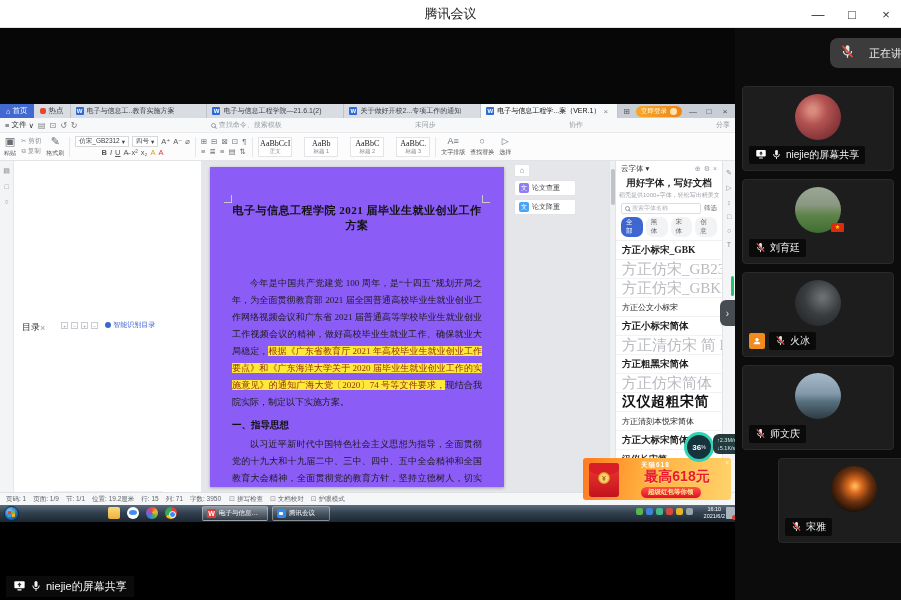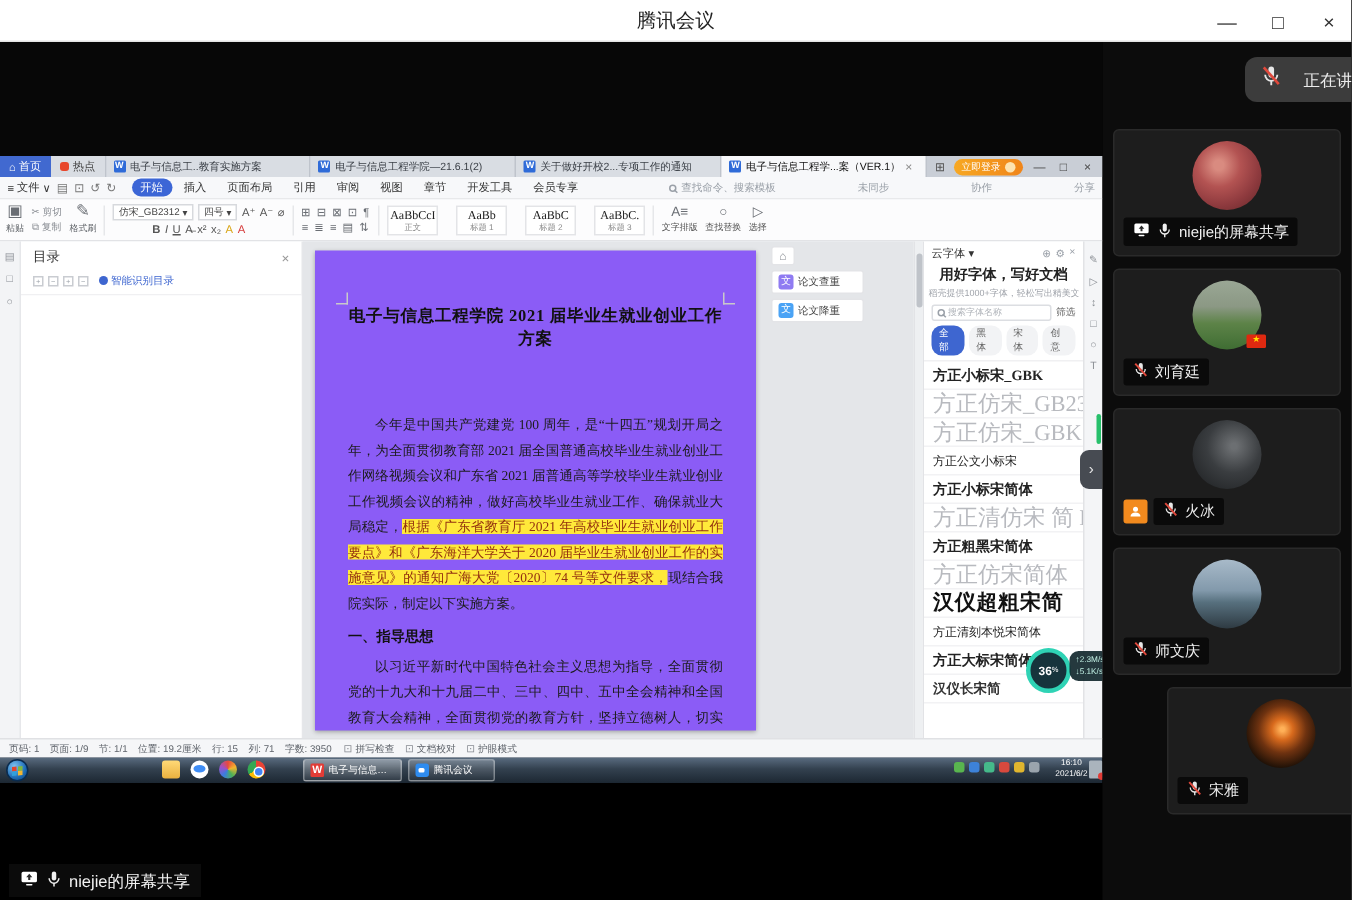--- a/index.html
+++ b/index.html
@@ -58,21 +58,21 @@
   .para-ico{color:#6a6e74;font-size:7.5px;letter-spacing:1px;}
   #style-gallery{display:flex;gap:12px;}
   .style-card{border:1px solid #e3e4e7;background:#fff;width:34px;height:20px;display:flex;flex-direction:column;align-items:center;justify-content:center;}
   .style-sample{font-family:"Liberation Serif","DejaVu Serif",serif;font-size:8px;line-height:9px;color:#222;white-space:nowrap;}
   .style-name{font-size:5.5px;color:#888;}
   .rt-btn{display:flex;flex-direction:column;align-items:center;font-size:6px;color:#555;line-height:1.3;}
   .rt-btn .g{font-size:9px;color:#6a6e74;line-height:9px;}
 
   .wps-body{flex:1;display:flex;min-height:0;}
   .left-strip{width:14px;background:#f3f4f6;border-right:1px solid #e6e7ea;display:flex;flex-direction:column;align-items:center;gap:8px;padding-top:6px;color:#8a8e94;font-size:7px;}
-  .toc-panel{width:188px;background:#fff;border-right:1px solid #e6e7ea;display:flex;flex-direction:column;}
+  .toc-panel{width:188px;background:#fff;border-right:1px solid #e6e7ea;display:flex;flex-direction:row;}
   .toc-head{display:flex;justify-content:space-between;align-items:center;padding:4px 8px 2px;font-size:9px;color:#333;}
   .toc-close{color:#999;font-size:9px;}
   .toc-tools{display:flex;align-items:center;gap:3px;padding:2px 8px 4px;border-bottom:1px solid #f0f0f2;}
   .toc-sq{width:7px;height:7px;border:1px solid #c9ccd1;font-size:5px;color:#9aa0a8;line-height:6px;text-align:center;}
   .smart-toc{margin-left:4px;display:flex;align-items:center;gap:2px;font-size:7px;color:#3e66d0;}
   .smart-dot{width:6px;height:6px;border-radius:50%;background:#3e66d0;display:inline-block;}
 
   .doc-area{flex:1;background:#e4e6e9;position:relative;overflow:hidden;}
   .page{position:absolute;left:8px;top:6px;width:294px;height:320px;background:#8b5cf6;box-shadow:0 1px 3px rgba(0,0,0,.3);padding:36px 22px 0;overflow:hidden;}
   .crop{position:absolute;width:8px;height:8px;}
@@ -245,31 +245,20 @@
             <span>≡</span>
             <span>文件</span>
             <span>∨</span>
           </span>
         <span class="quick-icons">
           <span>▤</span>
           <span>⊡</span>
           <span>↺</span>
           <span>↻</span>
         </span>
-        <div id="menu-tabs">
-            <span class="menu-tab active">开始</span>
-            <span class="menu-tab">插入</span>
-            <span class="menu-tab">页面布局</span>
-            <span class="menu-tab">引用</span>
-            <span class="menu-tab">审阅</span>
-            <span class="menu-tab">视图</span>
-            <span class="menu-tab">章节</span>
-            <span class="menu-tab">开发工具</span>
-            <span class="menu-tab">会员专享</span>
-          </div>
         <span class="menu-search">
             <span class="mag"></span>
             <span>查找命令、搜索模板</span>
           </span>
         <span class="menu-search">
             <span>未同步</span>
           </span>
         <span class="menu-search">
             <span>协作</span>
           </span>
@@ -541,20 +530,29 @@
         <span class="tdot" style="background:#e0b62e"></span>
         <span class="tdot" style="background:#9aa4ad"></span>
       </div>
       <div class="clock">
         <div>16:10</div>
         <div>2021/6/2</div>
       </div>
       <div class="tray-badge"></div>
     </div>
 
+    <div class="ad">
+      <div class="ad-env">
+          <div class="ad-coin">¥</div>
+        </div>
+      <div class="ad-brand">天猫618</div>
+      <div class="ad-head">最高618元</div>
+      <div class="ad-btn">超级红包等你领</div>
+      <div class="ad-close">×</div>
+    </div>
 
     <div class="monitor-ball">
         <span>36</span>
         <small>%</small>
       </div>
     <div class="monitor-stats">
       <div>↑2.3M/s</div>
       <div>↓5.1K/s</div>
     </div>
 

